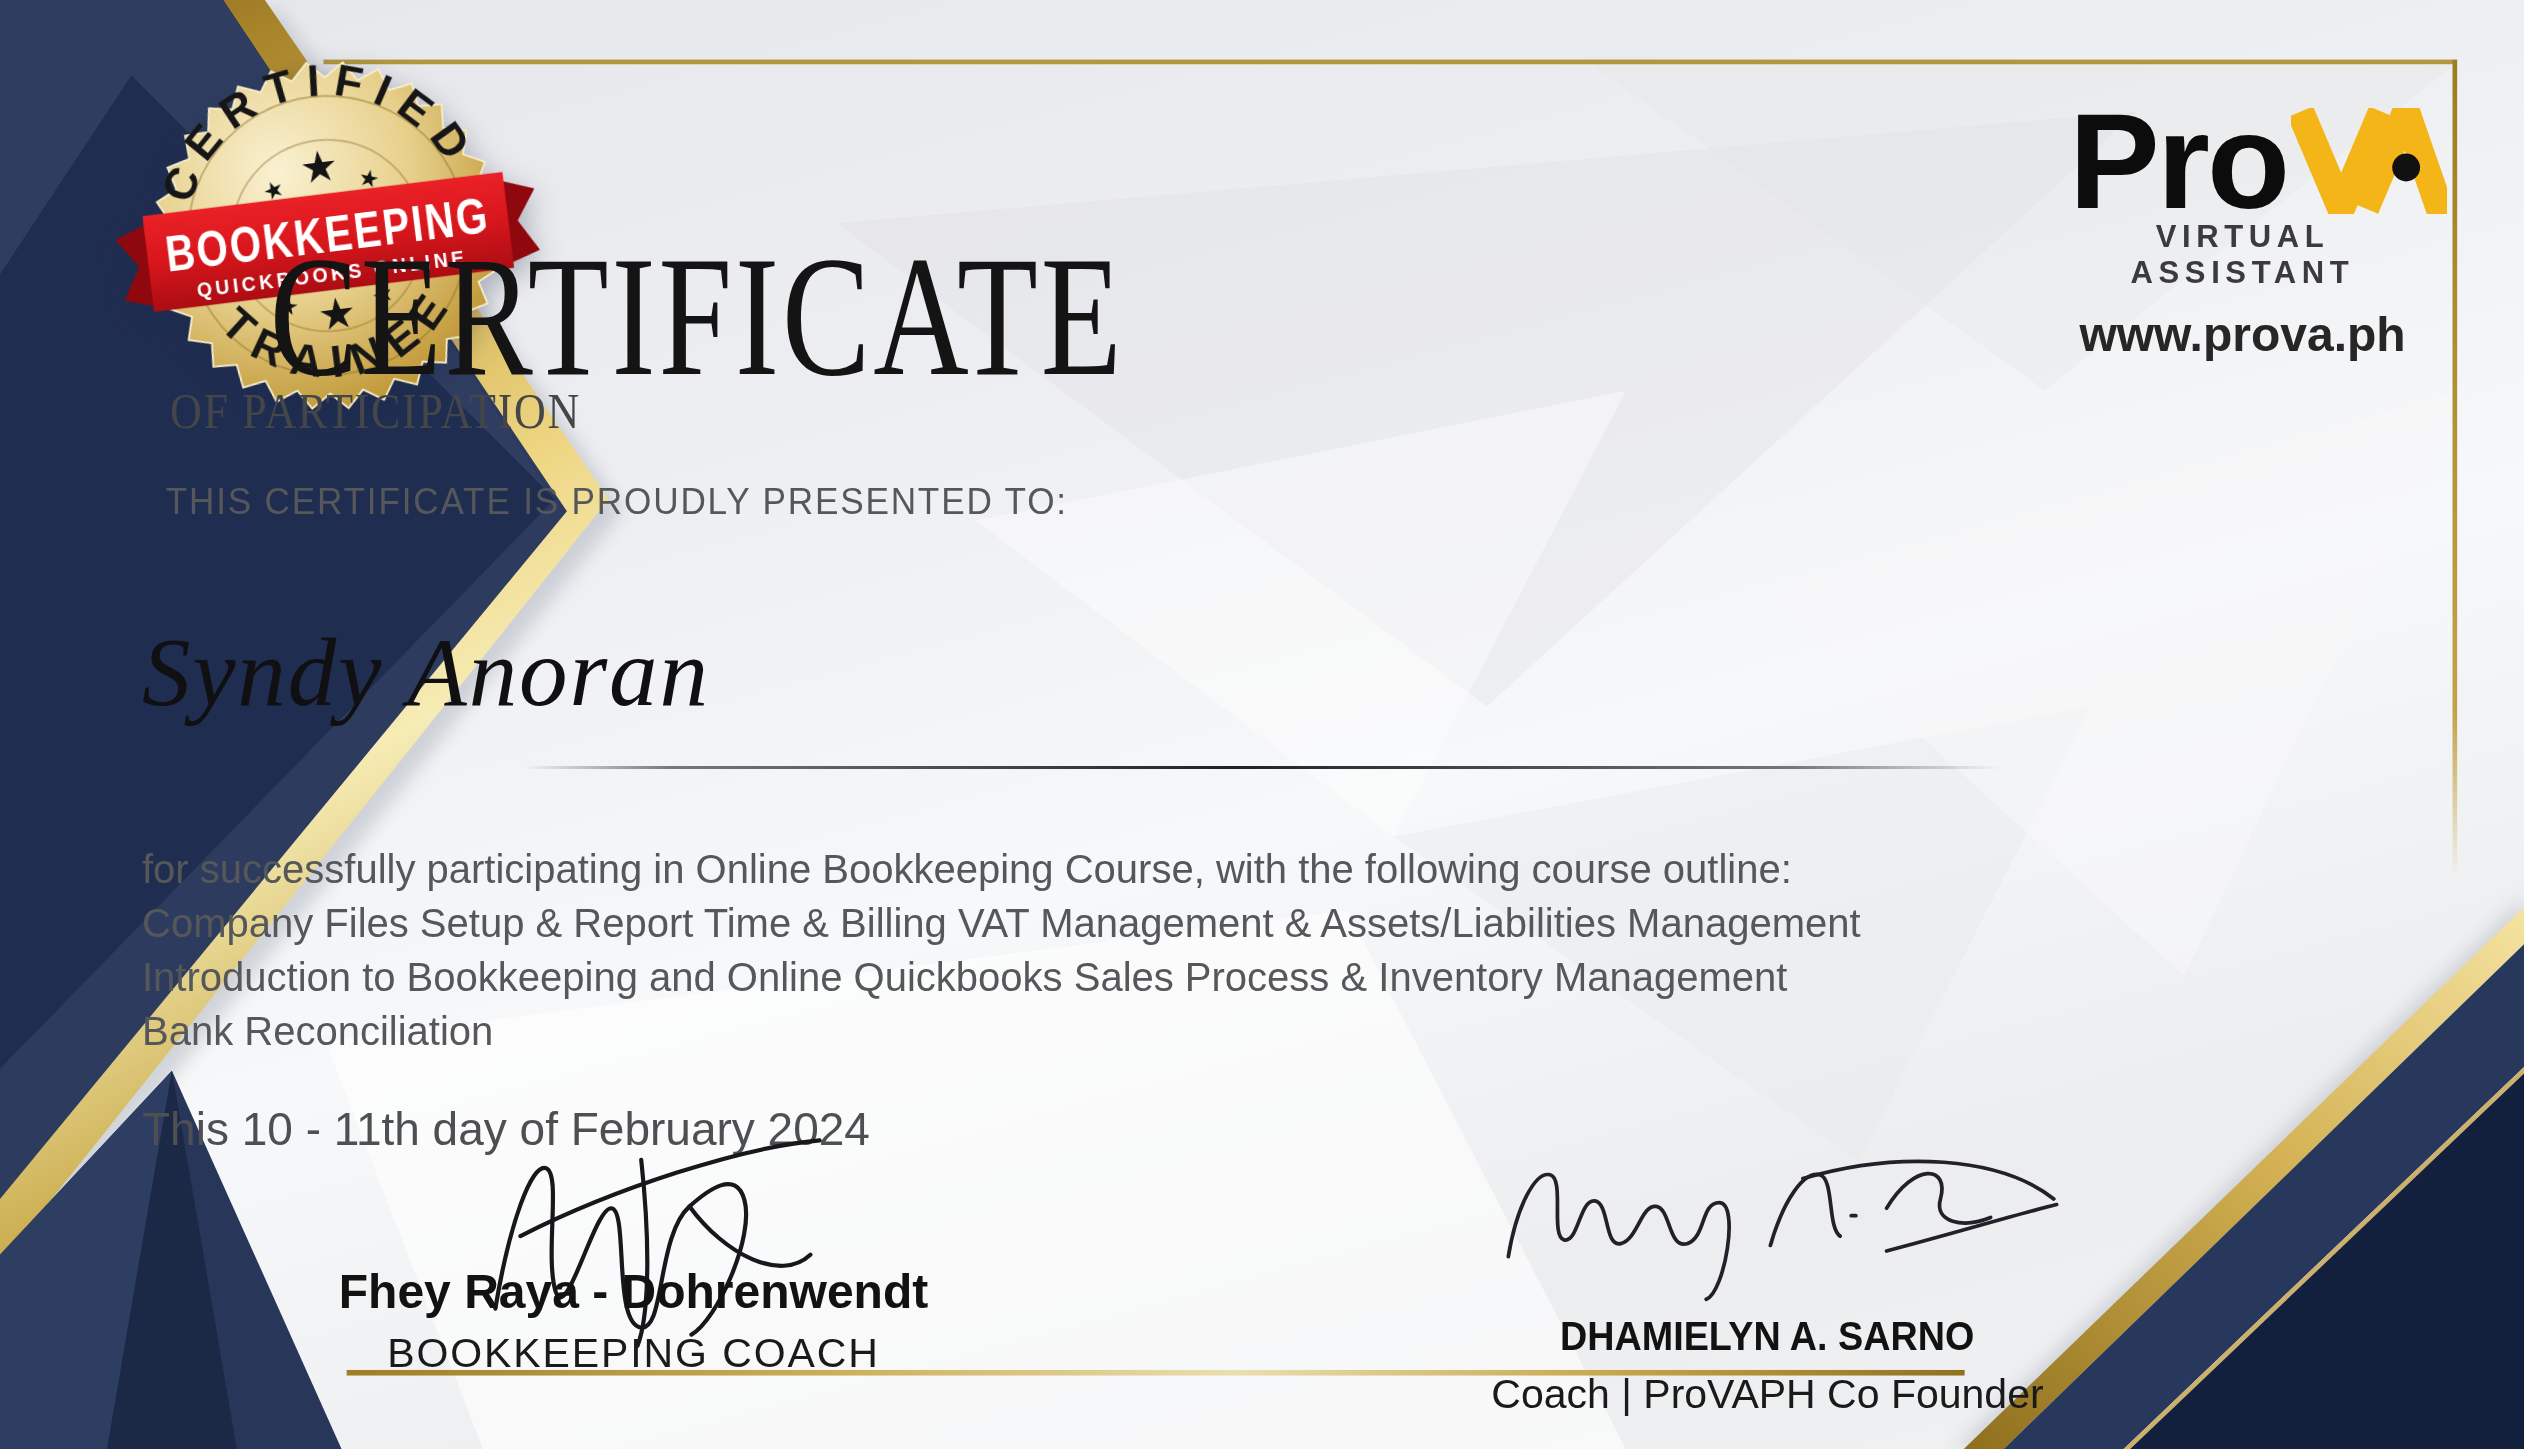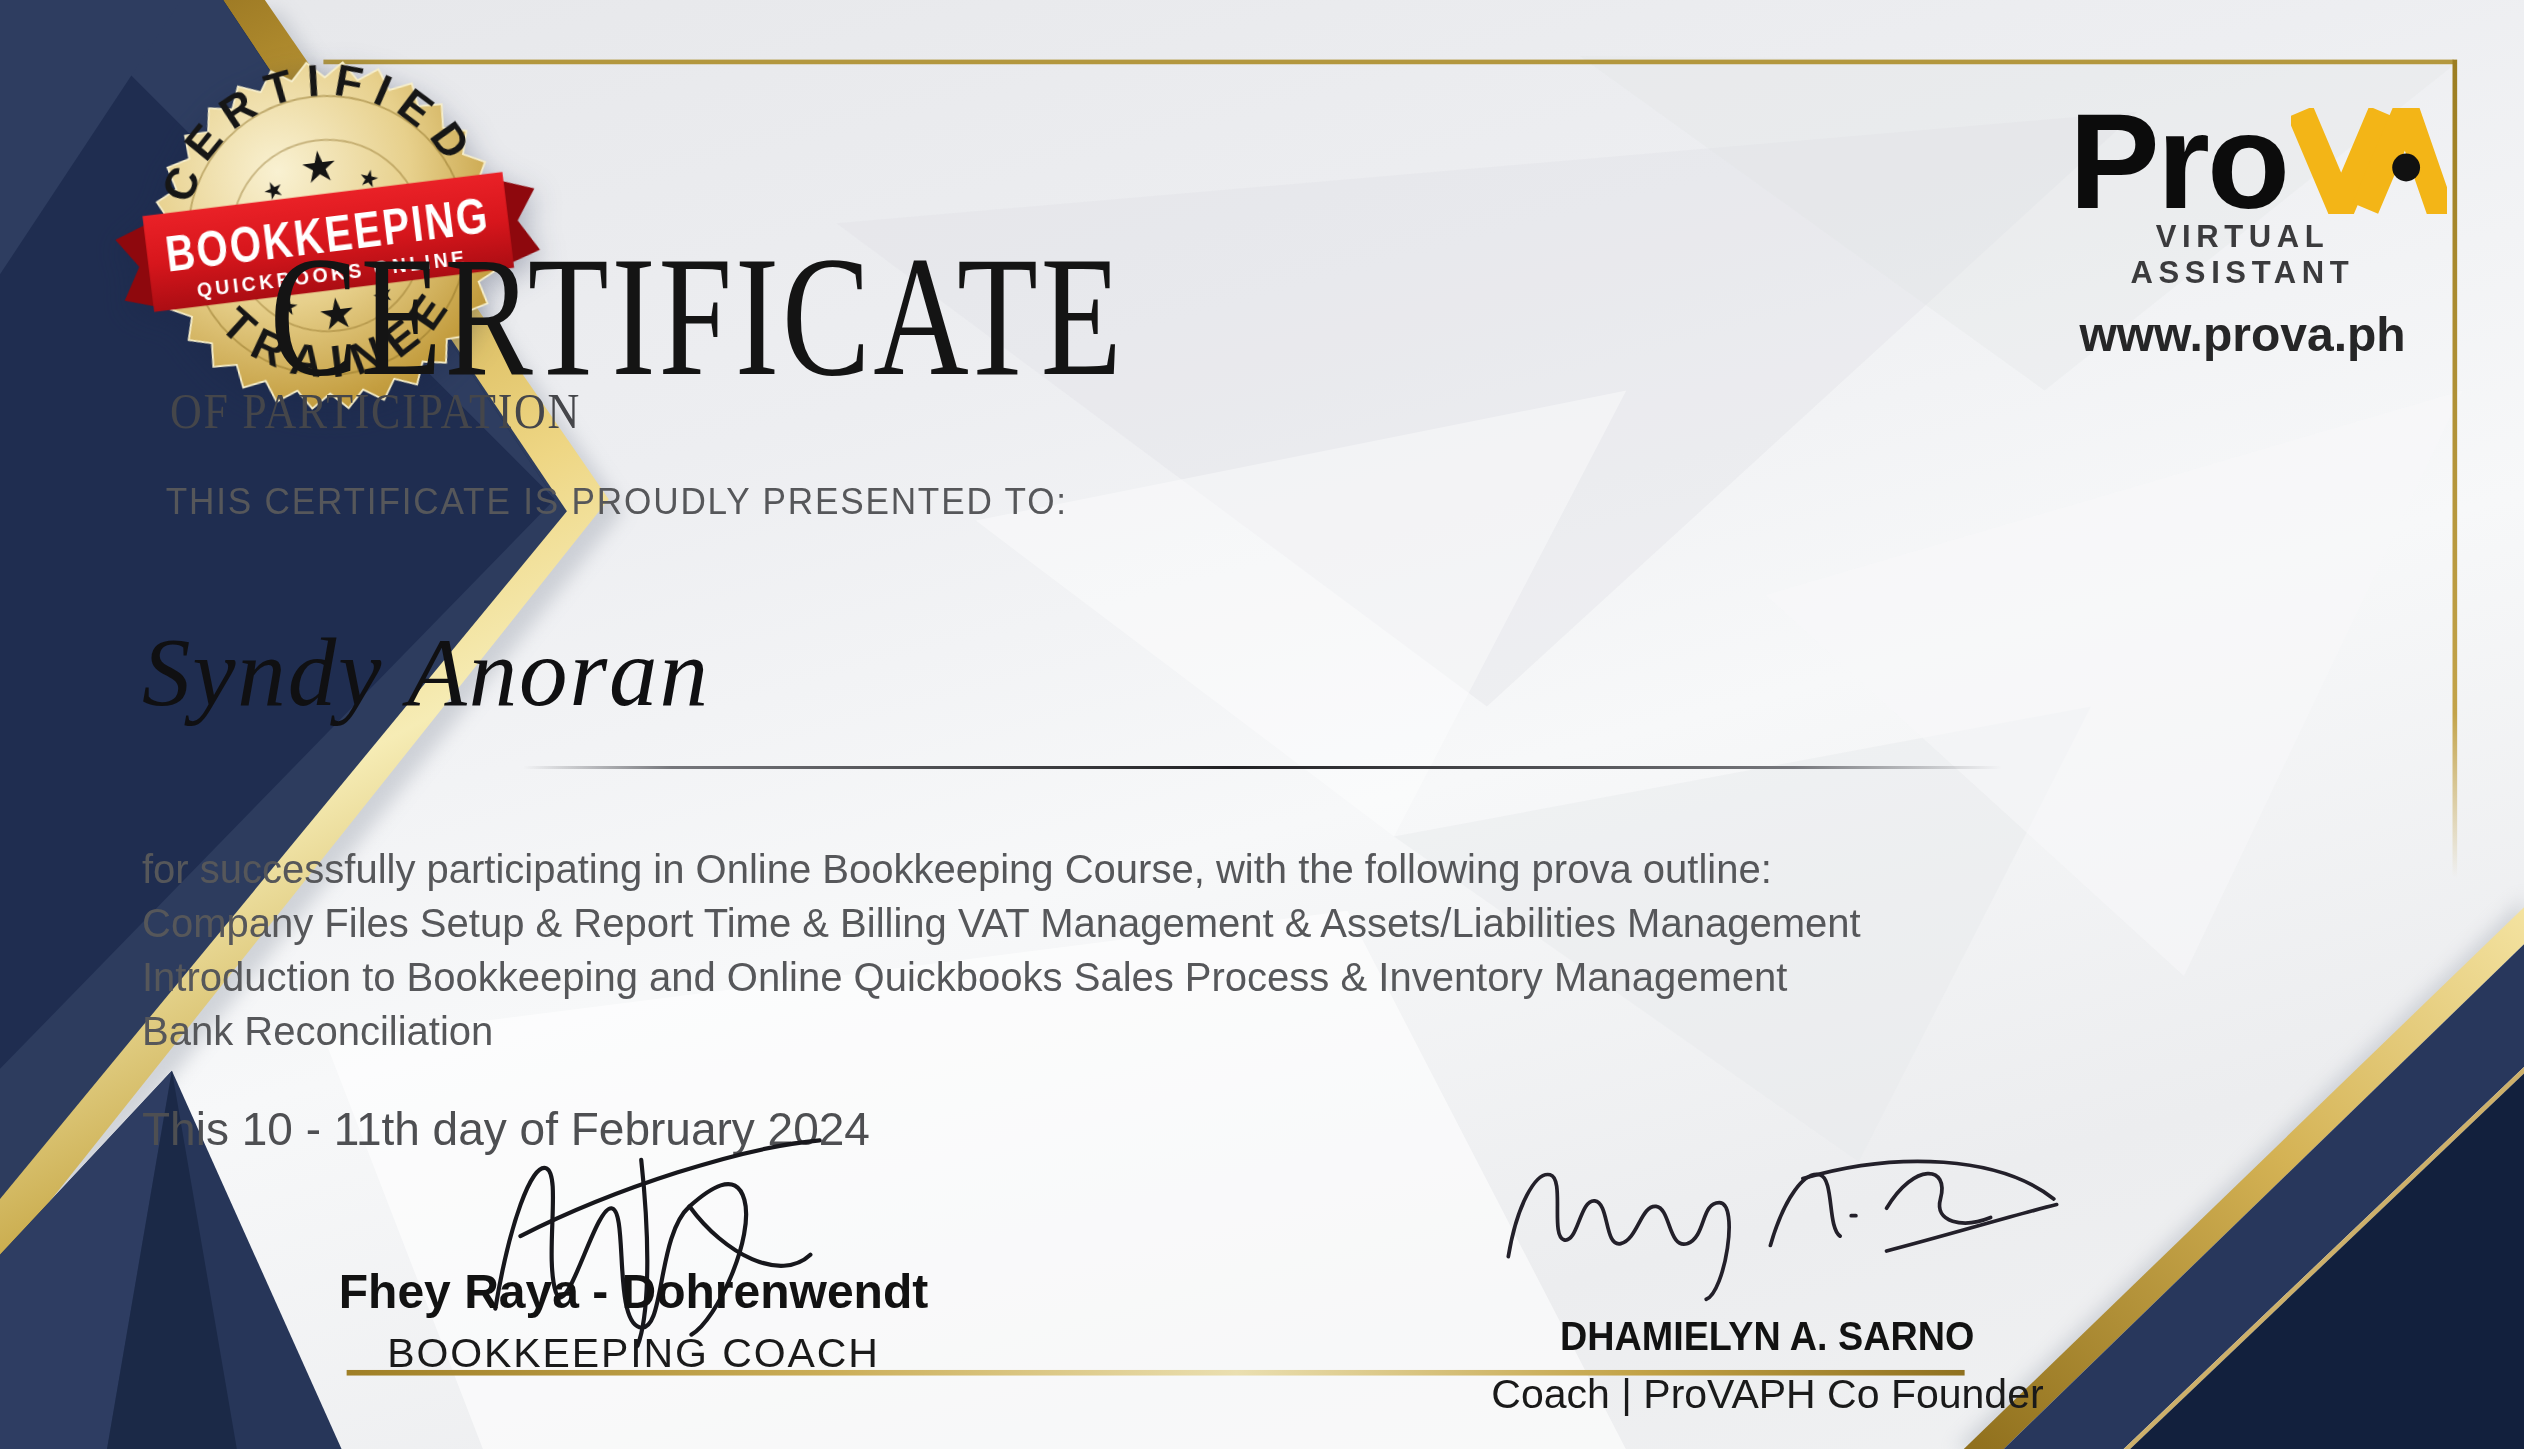--- a/index.html
+++ b/index.html
@@ -188,21 +188,21 @@
       <span>CERTIFICATE</span>
     </div>
     <div class="cert-subtitle">
       <span>OF PARTICIPATION</span>
     </div>
     <div class="presented">
       <span>THIS CERTIFICATE IS PROUDLY PRESENTED TO:</span>
     </div>
     <div class="recipient">Syndy Anoran</div>
     <div class="body-text">
-      <div>for successfully participating in Online Bookkeeping Course, with the following prova outline:</div>
+      <div>for successfully participating in Online Bookkeeping Course, with the following course outline:</div>
       <div>Company Files Setup &amp; Report Time &amp; Billing VAT Management &amp; Assets/Liabilities Management</div>
       <div>Introduction to Bookkeeping and Online Quickbooks Sales Process &amp; Inventory Management</div>
       <div>Bank Reconciliation</div>
     </div>
     <div class="date-line">This 10 - 11th day of February 2024</div>
   </div>
 
   <div class="divider"></div>
 
   <svg class="signatures" viewBox="0 0 2717 1560" width="2525" height="1450">

